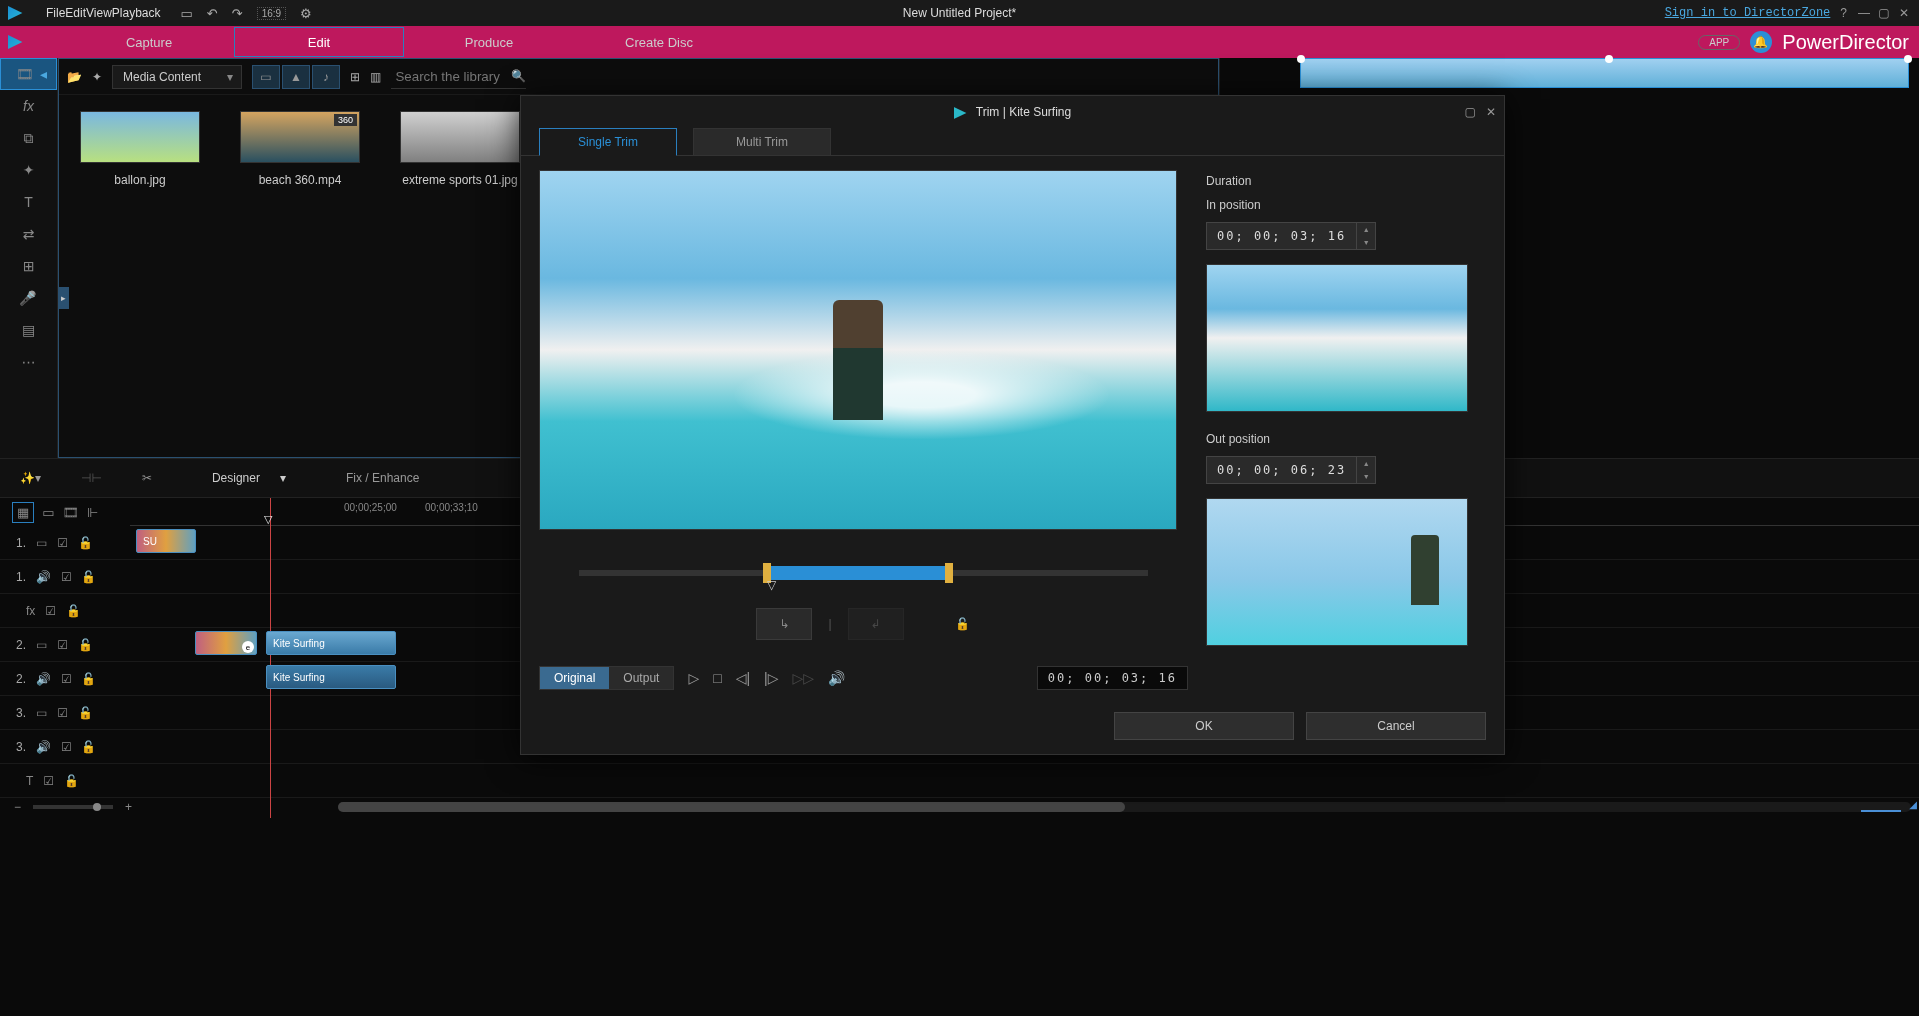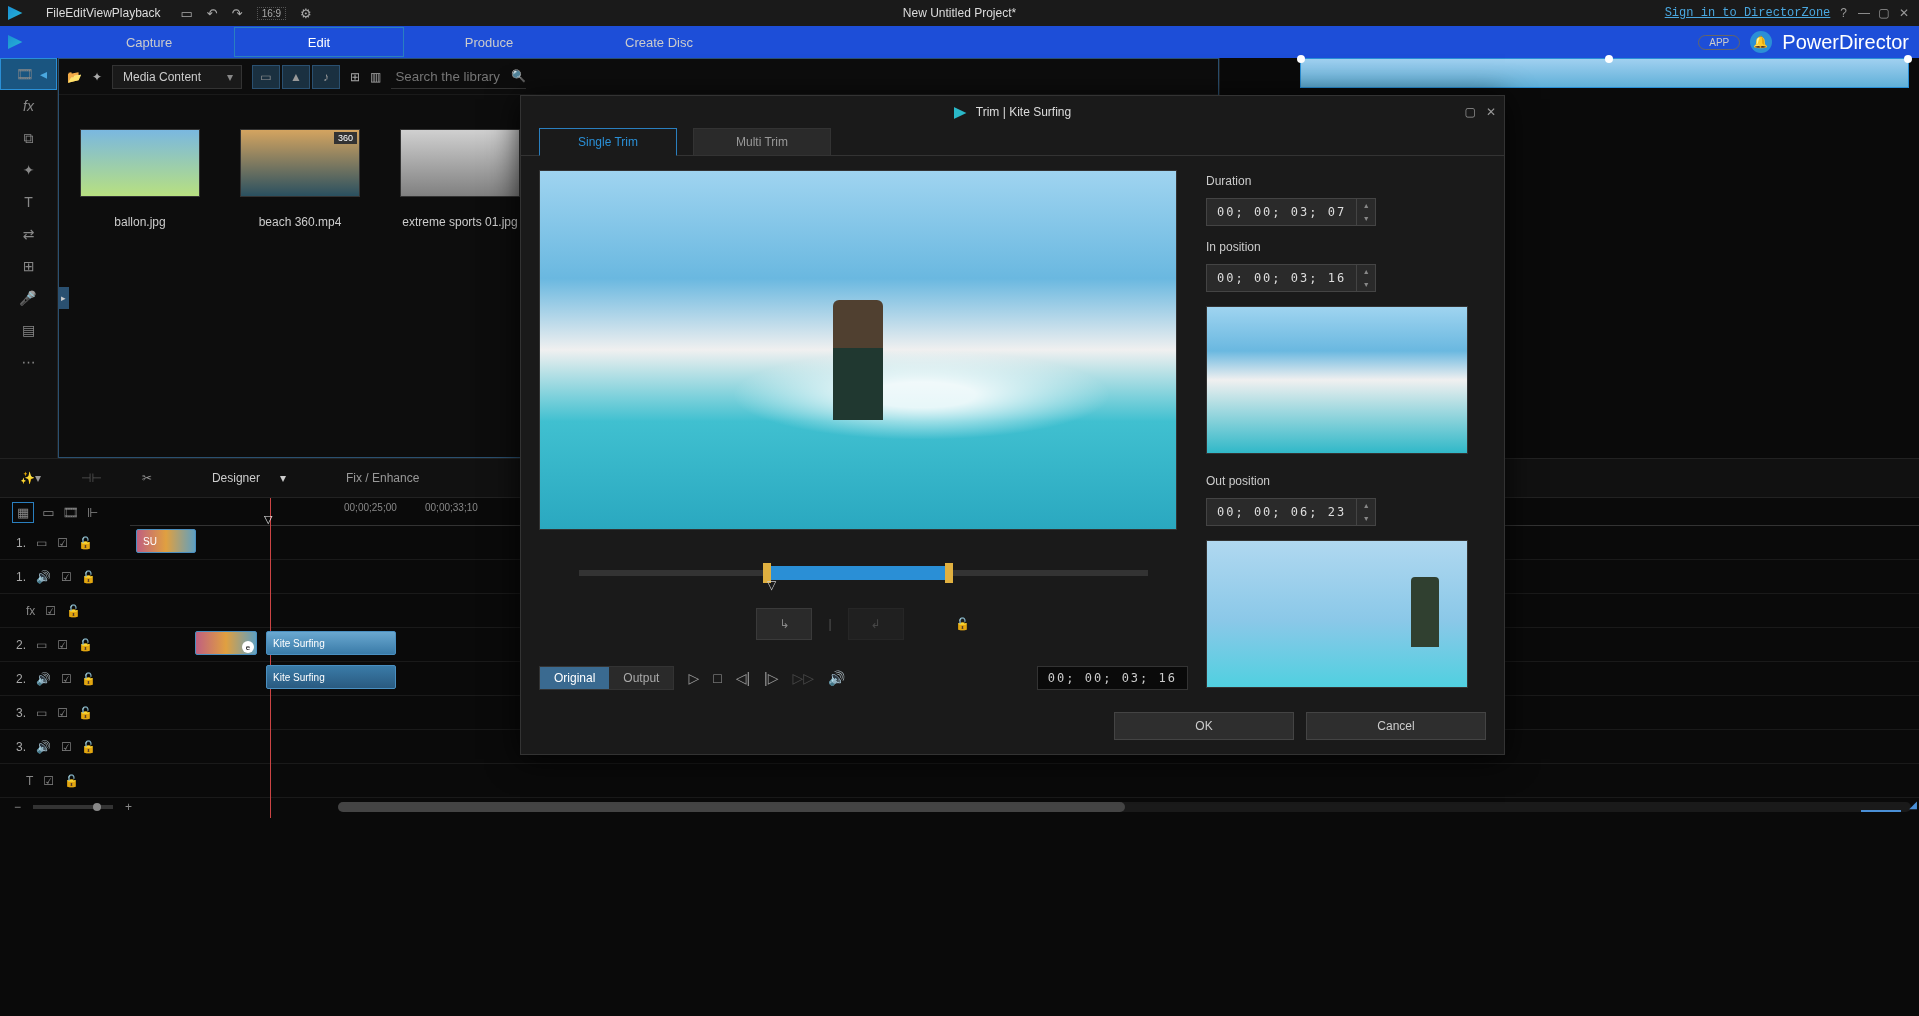--- a/index.html
+++ b/index.html
@@ -12,21 +12,21 @@
 .menu-items span { cursor:pointer; color:#ddd; }
 .top-icons { display:flex; gap:14px; margin-left:20px; align-items:center; }
 .top-icons span { cursor:pointer; color:#aaa; font-size:13px; }
 .project-title { position:absolute; left:50%; transform:translateX(-50%); color:#ddd; }
 .top-right { position:absolute; right:8px; display:flex; gap:10px; align-items:center; }
 .signin { color:#4aa8e0; text-decoration:underline; cursor:pointer;font-family:Liberation Mono, monospace; }
 .win-ctrl { display:flex; gap:6px; cursor:pointer; }
 .win-ctrl span { width:14px; text-align:center; color:#999; }
 
 
-.modebar { height:32px; background:#1d4ed8; display:flex; align-items:center; position:relative; }
+.modebar { height:32px; background:#be185d; display:flex; align-items:center; position:relative; }
 .logo2 { width:36px; height:20px; margin-left:8px; display:flex; align-items:center; }
 .mode-tabs { display:flex; margin-left:20px; }
 .mode-tab { width:170px; height:30px; display:flex; align-items:center; justify-content:center; cursor:pointer; color:#ccc; font-size:13px; }
 .mode-tab.active { border:1px solid #2a7fbf; color:#fff; }
 .brand-right { position:absolute; right:10px; display:flex; align-items:center; gap:10px; }
 .app-pill { border:1px solid #666; border-radius:10px; padding:1px 10px; font-size:10px; color:#ccc; }
 .bell { width:22px; height:22px; border-radius:50%; background:#2b8fd6; display:flex; align-items:center; justify-content:center; color:#fff; font-size:12px; }
 .brand-txt { font-size:20px; color:#fff; font-weight:300; }
 
 
@@ -41,30 +41,30 @@
 .lib-tb { height:36px; display:flex; align-items:center; padding:0 8px; gap:10px; border-bottom:1px solid #1a1a1a; }
 .lib-tb .ic { color:#aaa; cursor:pointer; }
 .media-dd { background:#1a1a1a; border:1px solid #333; padding:4px 30px 4px 10px; color:#ccc; position:relative; width:130px; }
 .media-dd::after { content:"▾"; position:absolute; right:8px; color:#888; }
 .filter-ic { display:flex; gap:2px; }
 .filter-ic span { width:28px; height:24px; border:1px solid #2a5070; display:flex; align-items:center; justify-content:center; color:#999; cursor:pointer; background:#1a3040; }
 .search-box { background:transparent; border:none; color:#ccc; padding:4px; width:120px; outline:none; }
 .search-wrap { display:flex; align-items:center; border-bottom:1px solid #333; }
 .lib-grid { padding:16px; display:flex; flex-wrap:wrap; gap:30px 30px; align-content:flex-start; }
 .thumb-item { width:130px; text-align:center; cursor:pointer; }
-.thumb-img { width:120px; height:68px; background:linear-gradient(180deg,#4a9fd4 0%,#6fc4a8 50%,#8fb460 100%); border:1px solid #333; position:relative; margin:18px auto; }
+.thumb-img { width:120px; height:52px; background:linear-gradient(180deg,#4a9fd4 0%,#6fc4a8 50%,#8fb460 100%); border:1px solid #333; position:relative; margin:0 auto; }
 .thumb-img.balloon { background:linear-gradient(180deg,#7ab8e0 0%,#b8e080 100%); }
 .thumb-img.beach { background:linear-gradient(180deg,#d4a460 0%,#2a5060 100%); }
 .thumb-img.bmx { background:linear-gradient(180deg,#d0d0d0 0%,#808080 100%); }
 .thumb-img.sky { background:linear-gradient(180deg,#5090d0 0%,#80b0e0 100%); }
 .thumb-img.kite { background:linear-gradient(180deg,#80c0e8 0%,#30b0c0 100%); }
 .thumb-img.moto { background:linear-gradient(180deg,#a8a090 0%,#605850 100%); }
 .badge-360, .badge-3d { position:absolute; top:2px; right:2px; background:#333; color:#fff; font-size:9px; padding:1px 4px; }
 .check { position:absolute; top:2px; right:2px; color:#4dc44d; font-size:12px; }
-.thumb-label { margin-top:4px; color:#ccc; font-size:12px; }
+.thumb-label { margin-top:10px; color:#ccc; font-size:12px; }
 
 
 .preview-back { width:700px; background:#0a0a0a; border-left:1px solid #222; position:relative; }
 .preview-strip { position:absolute; top:0; left:80px; right:10px; height:30px; background:linear-gradient(180deg,#a0d0f0 0%,#60b0d8 100%); border:1px solid #2a8fd6; }
 .preview-strip::before, .preview-strip::after { content:""; position:absolute; width:8px; height:8px; background:#fff; border-radius:50%; top:-4px; }
 .preview-strip::before { left:-4px; } .preview-strip::after { right:-4px; }
 .handle-mid { position:absolute; left:50%; top:-4px; width:8px; height:8px; background:#fff; border-radius:50%; }
 
 
 .tl-toolbar { height:40px; background:#111; display:flex; align-items:center; padding:0 20px; gap:40px; border-top:1px solid #222; border-bottom:1px solid #222; }
@@ -435,27 +435,20 @@
         <span class="play-ic">□</span>
         <span class="play-ic">◁|</span>
         <span class="play-ic">|▷</span>
         <span class="play-ic dis">▷▷</span>
         <span class="play-ic">🔊</span>
         <span class="time-readout">00; 00; 03; 16</span>
       </div>
     </div>
     <div class="trim-right">
       <span class="lbl">Duration</span>
-      <div class="time-input">
-        <span class="time-field">00; 00; 03; 07</span>
-        <div class="spinner">
-            <span>▲</span>
-            <span>▼</span>
-          </div>
-      </div>
       <span class="lbl">In position</span>
       <div class="time-input">
         <span class="time-field">00; 00; 03; 16</span>
         <div class="spinner">
             <span>▲</span>
             <span>▼</span>
           </div>
       </div>
       <div class="pos-thumb in-t"></div>
       <span class="lbl">Out position</span>

